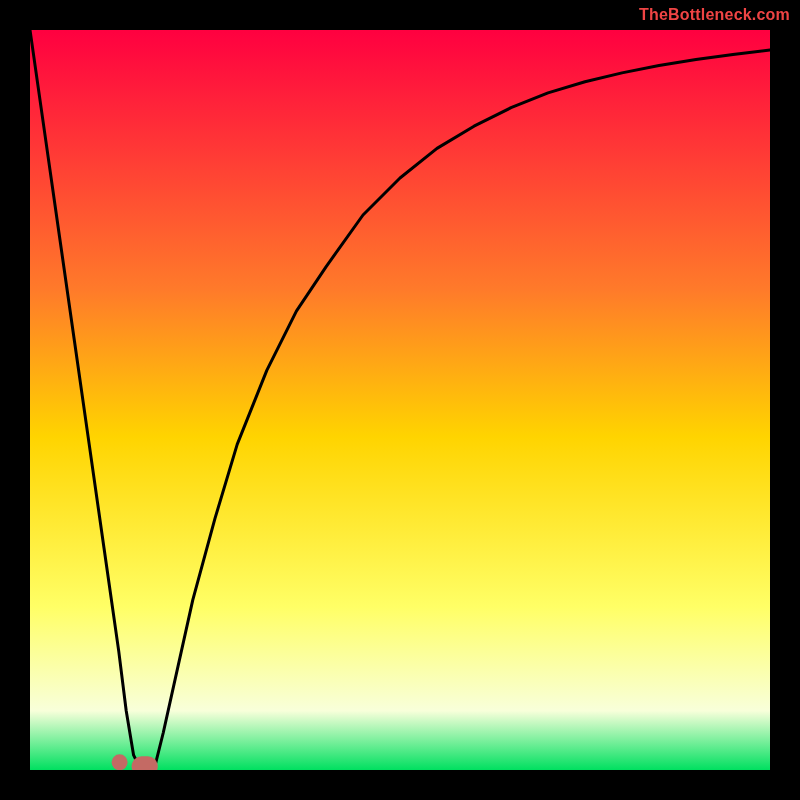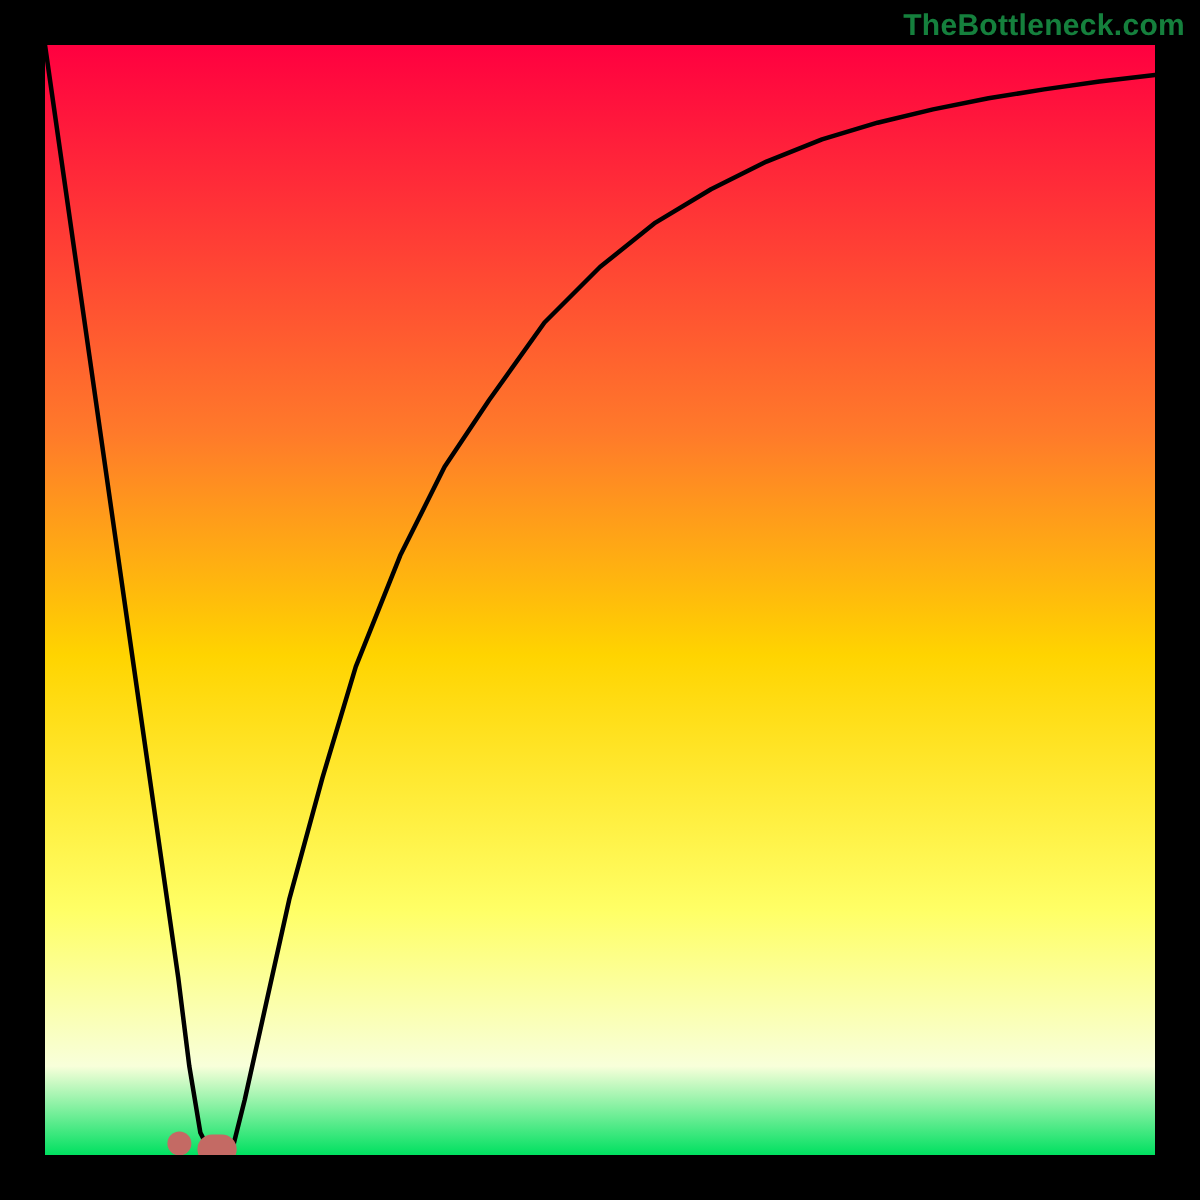--- a/index.html
+++ b/index.html
@@ -21,22 +21,22 @@
     position: absolute;
     left: 30px;
     top: 30px;
     width: 740px;
     height: 740px;
   }
   .watermark {
     position: absolute;
     top: 6px;
     right: 10px;
-    color: #15803d;
-    font-size: 20px;
+    color: #ef4444;
+    font-size: 16px;
     font-weight: 600;
     letter-spacing: 0.2px;
     user-select: none;
   }
   svg { display: block; }
 </style>
 </head>
 <body>
 
 <div class="frame">

